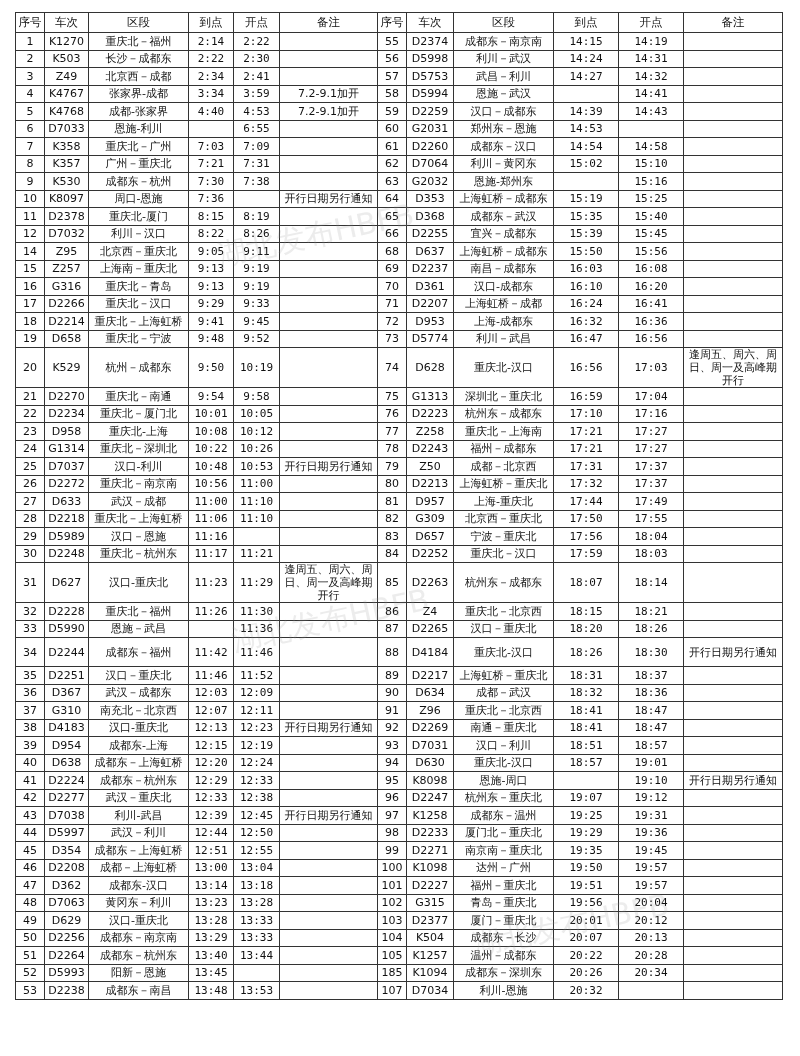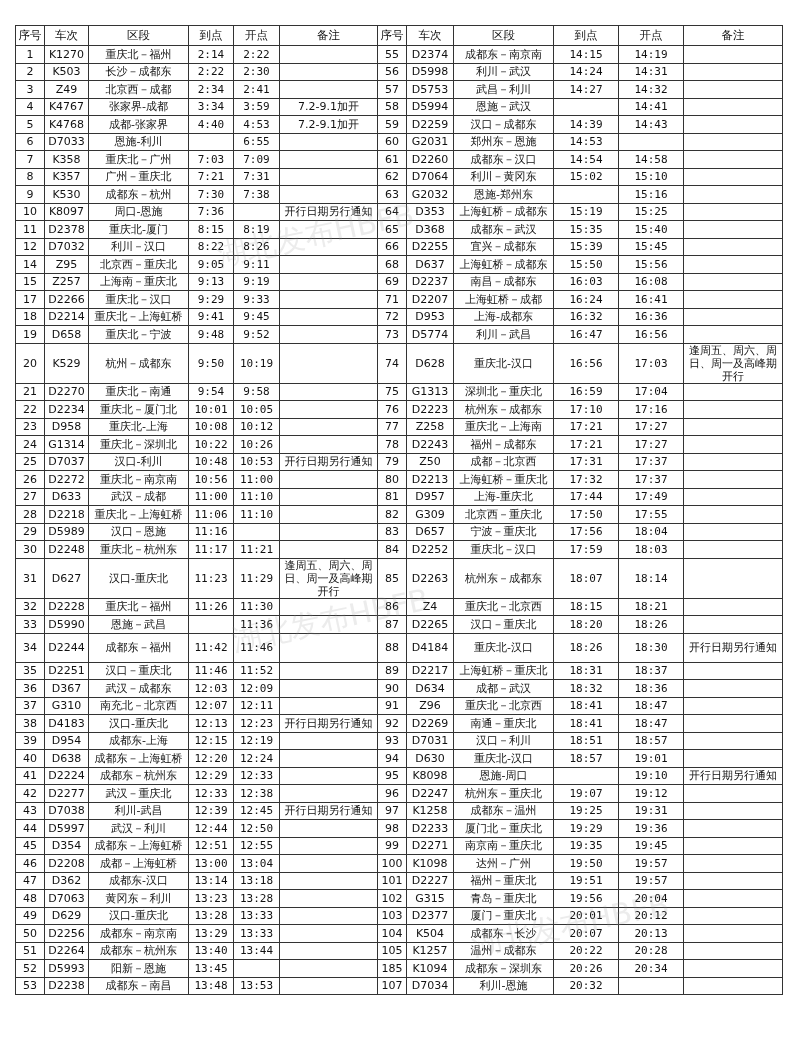--- a/index.html
+++ b/index.html
@@ -1,18 +1,18 @@
 <!DOCTYPE html>
 <html><head>
 <meta charset="utf-8">
 <style>
   html, body { margin: 0; padding: 0; background: #ffffff; }
   body { width: 800px; height: 1056px; position: relative; overflow: hidden;
          font-family: "DejaVu Sans", "Liberation Sans", sans-serif; color: #111; }
-  .wrap { position: absolute; left: 15px; top: 25px; }
+  .wrap { position: absolute; left: 15px; top: 12px; }
   table { border-collapse: collapse; table-layout: fixed; font-size: 11px; }
   td, th { border: 1px solid #333; text-align: center; vertical-align: middle;
            padding: 0; line-height: 13px; overflow: hidden; white-space: nowrap; }
   th { font-weight: normal; height: 19px; font-size: 11.5px; }
   td { height: 16.5px; }
   tr.tall td { height: 37px; }
   tr.tall2 td { height: 28px; }
   td.note { white-space: normal; font-size: 11px; line-height: 13px; }
   td.mono { font-family: "DejaVu Sans Mono", "Liberation Mono", monospace; font-size: 11px; }
   .watermark { position: absolute; color: rgba(150,150,150,0.18); font-size: 30px;
@@ -245,20 +245,34 @@
           <td class="mono">9:19</td>
           <td class="note"></td>
           <td>69</td>
           <td>D2237</td>
           <td>南昌－成都东</td>
           <td class="mono">16:03</td>
           <td class="mono">16:08</td>
           <td class="note"></td>
         </tr>
         <tr>
+          <td>16</td>
+          <td>G316</td>
+          <td>重庆北－青岛</td>
+          <td class="mono">9:13</td>
+          <td class="mono">9:19</td>
+          <td class="note"></td>
+          <td>70</td>
+          <td>D361</td>
+          <td>汉口-成都东</td>
+          <td class="mono">16:10</td>
+          <td class="mono">16:20</td>
+          <td class="note"></td>
+        </tr>
+        <tr>
           <td>17</td>
           <td>D2266</td>
           <td>重庆北－汉口</td>
           <td class="mono">9:29</td>
           <td class="mono">9:33</td>
           <td class="note"></td>
           <td>71</td>
           <td>D2207</td>
           <td>上海虹桥－成都</td>
           <td class="mono">16:24</td>

